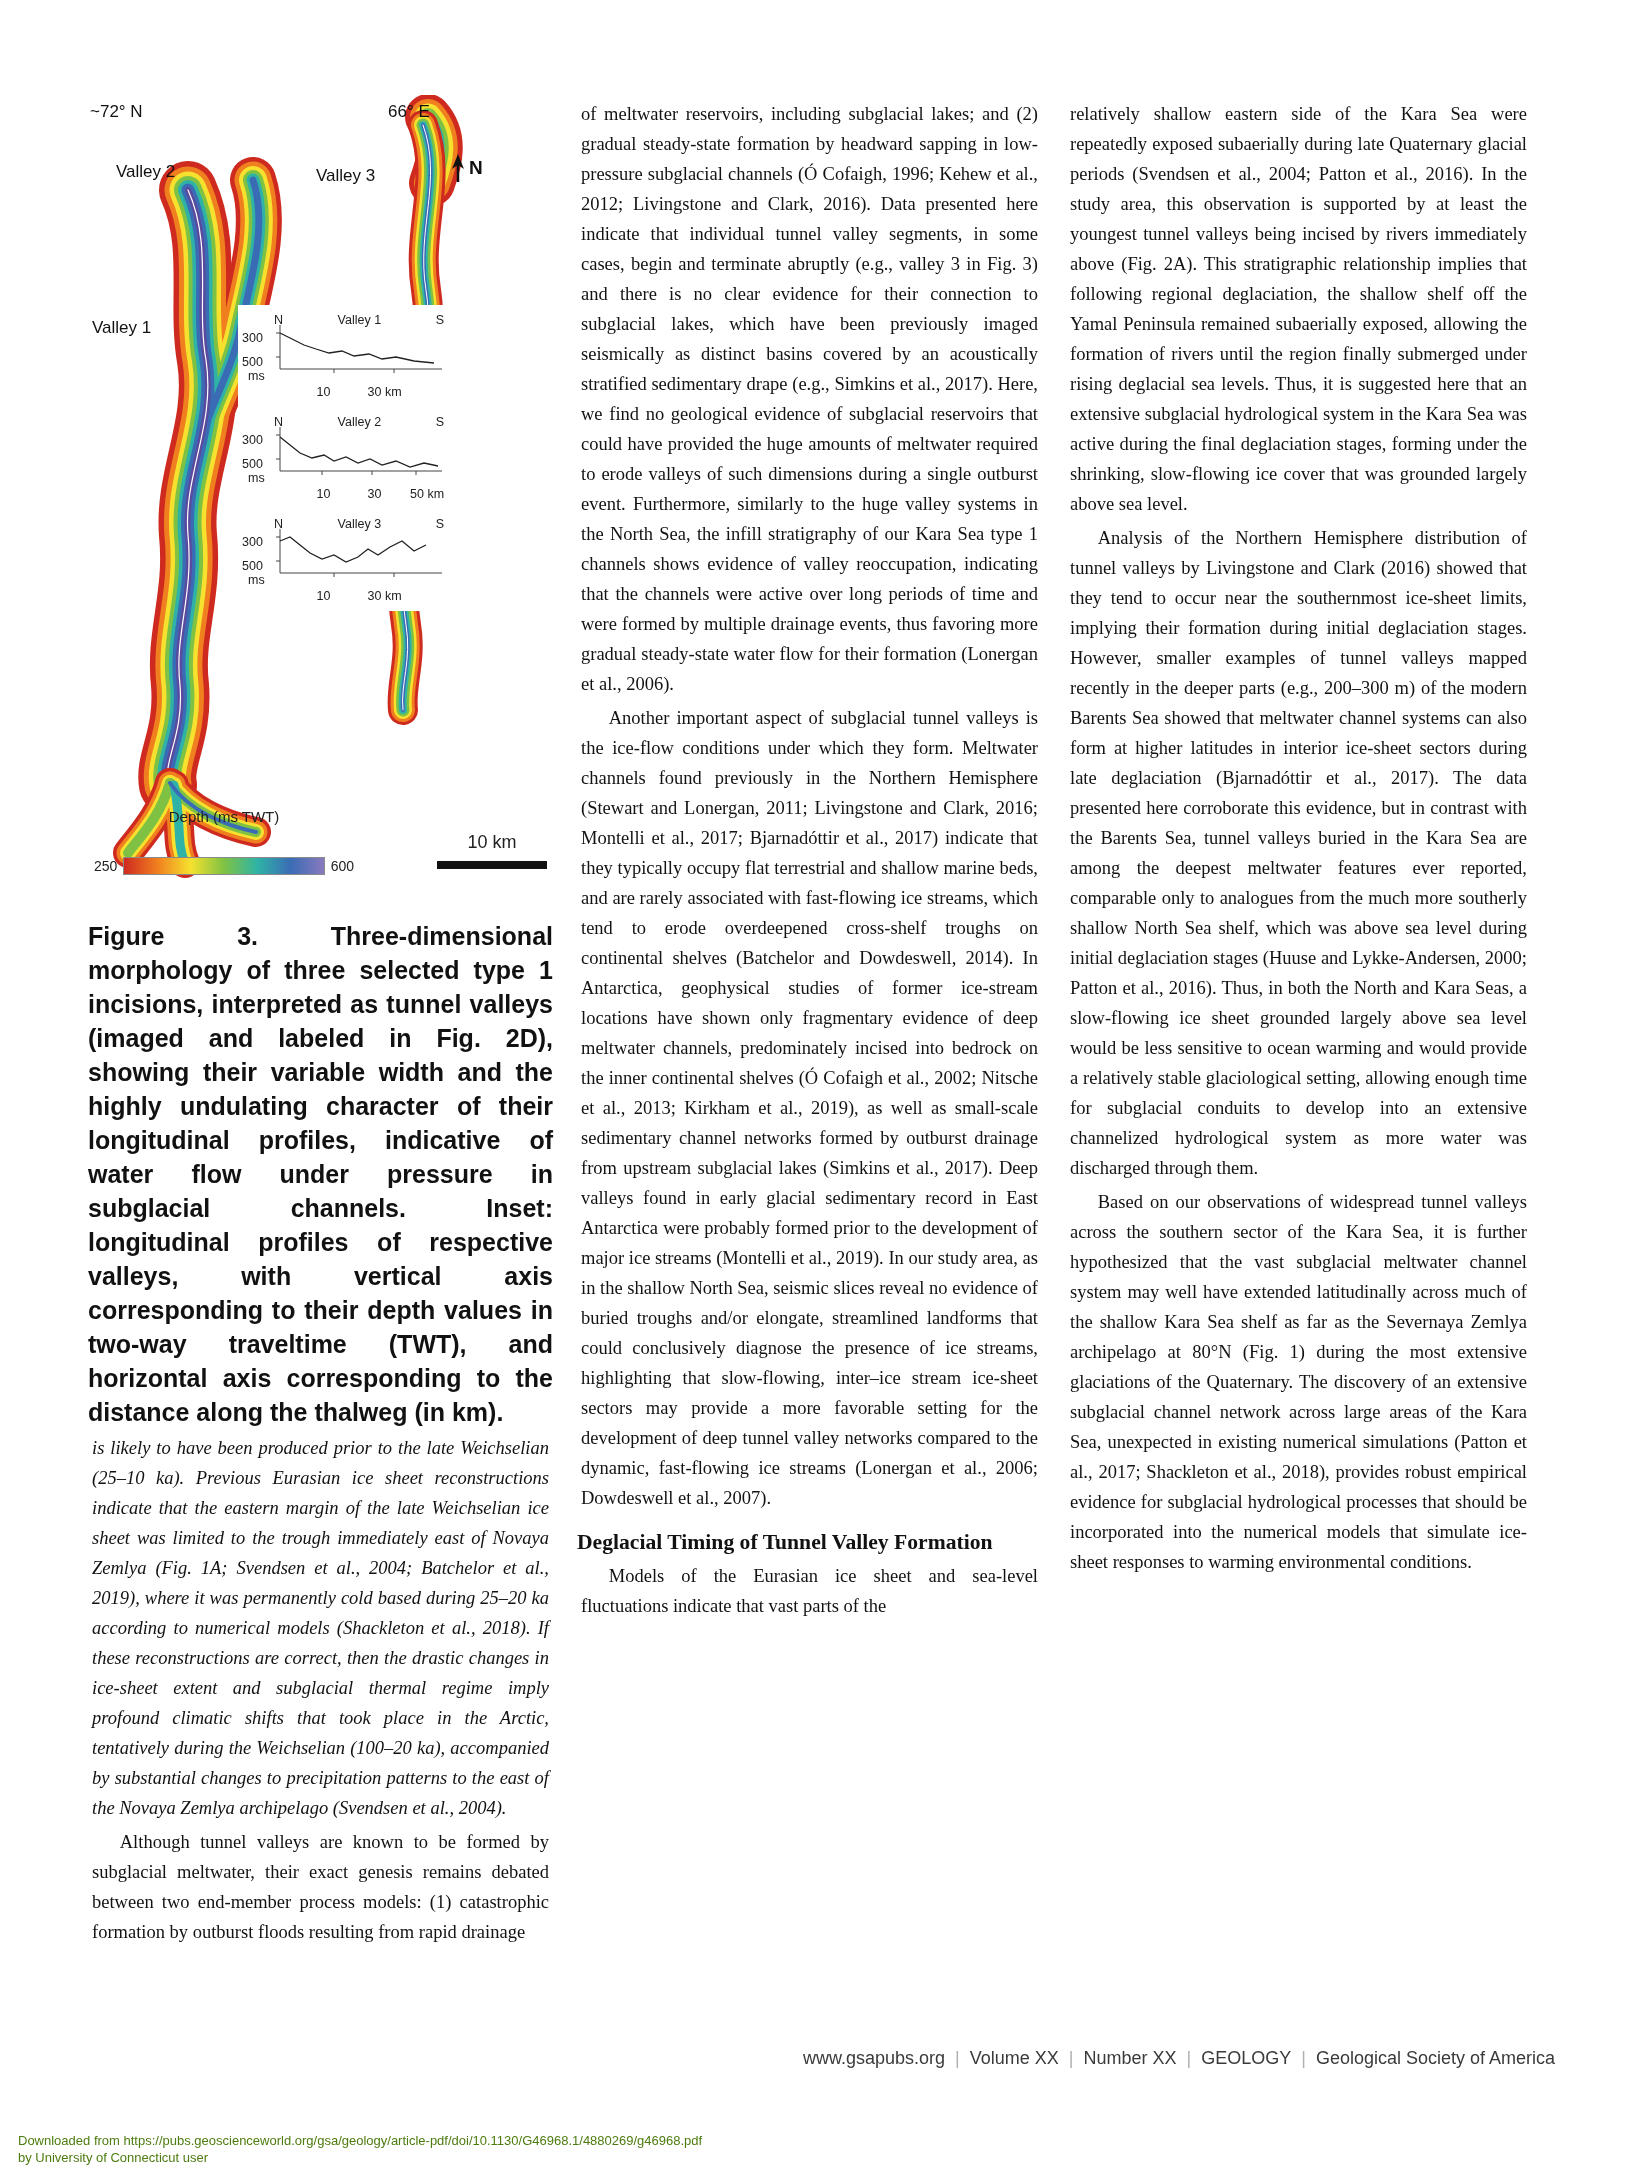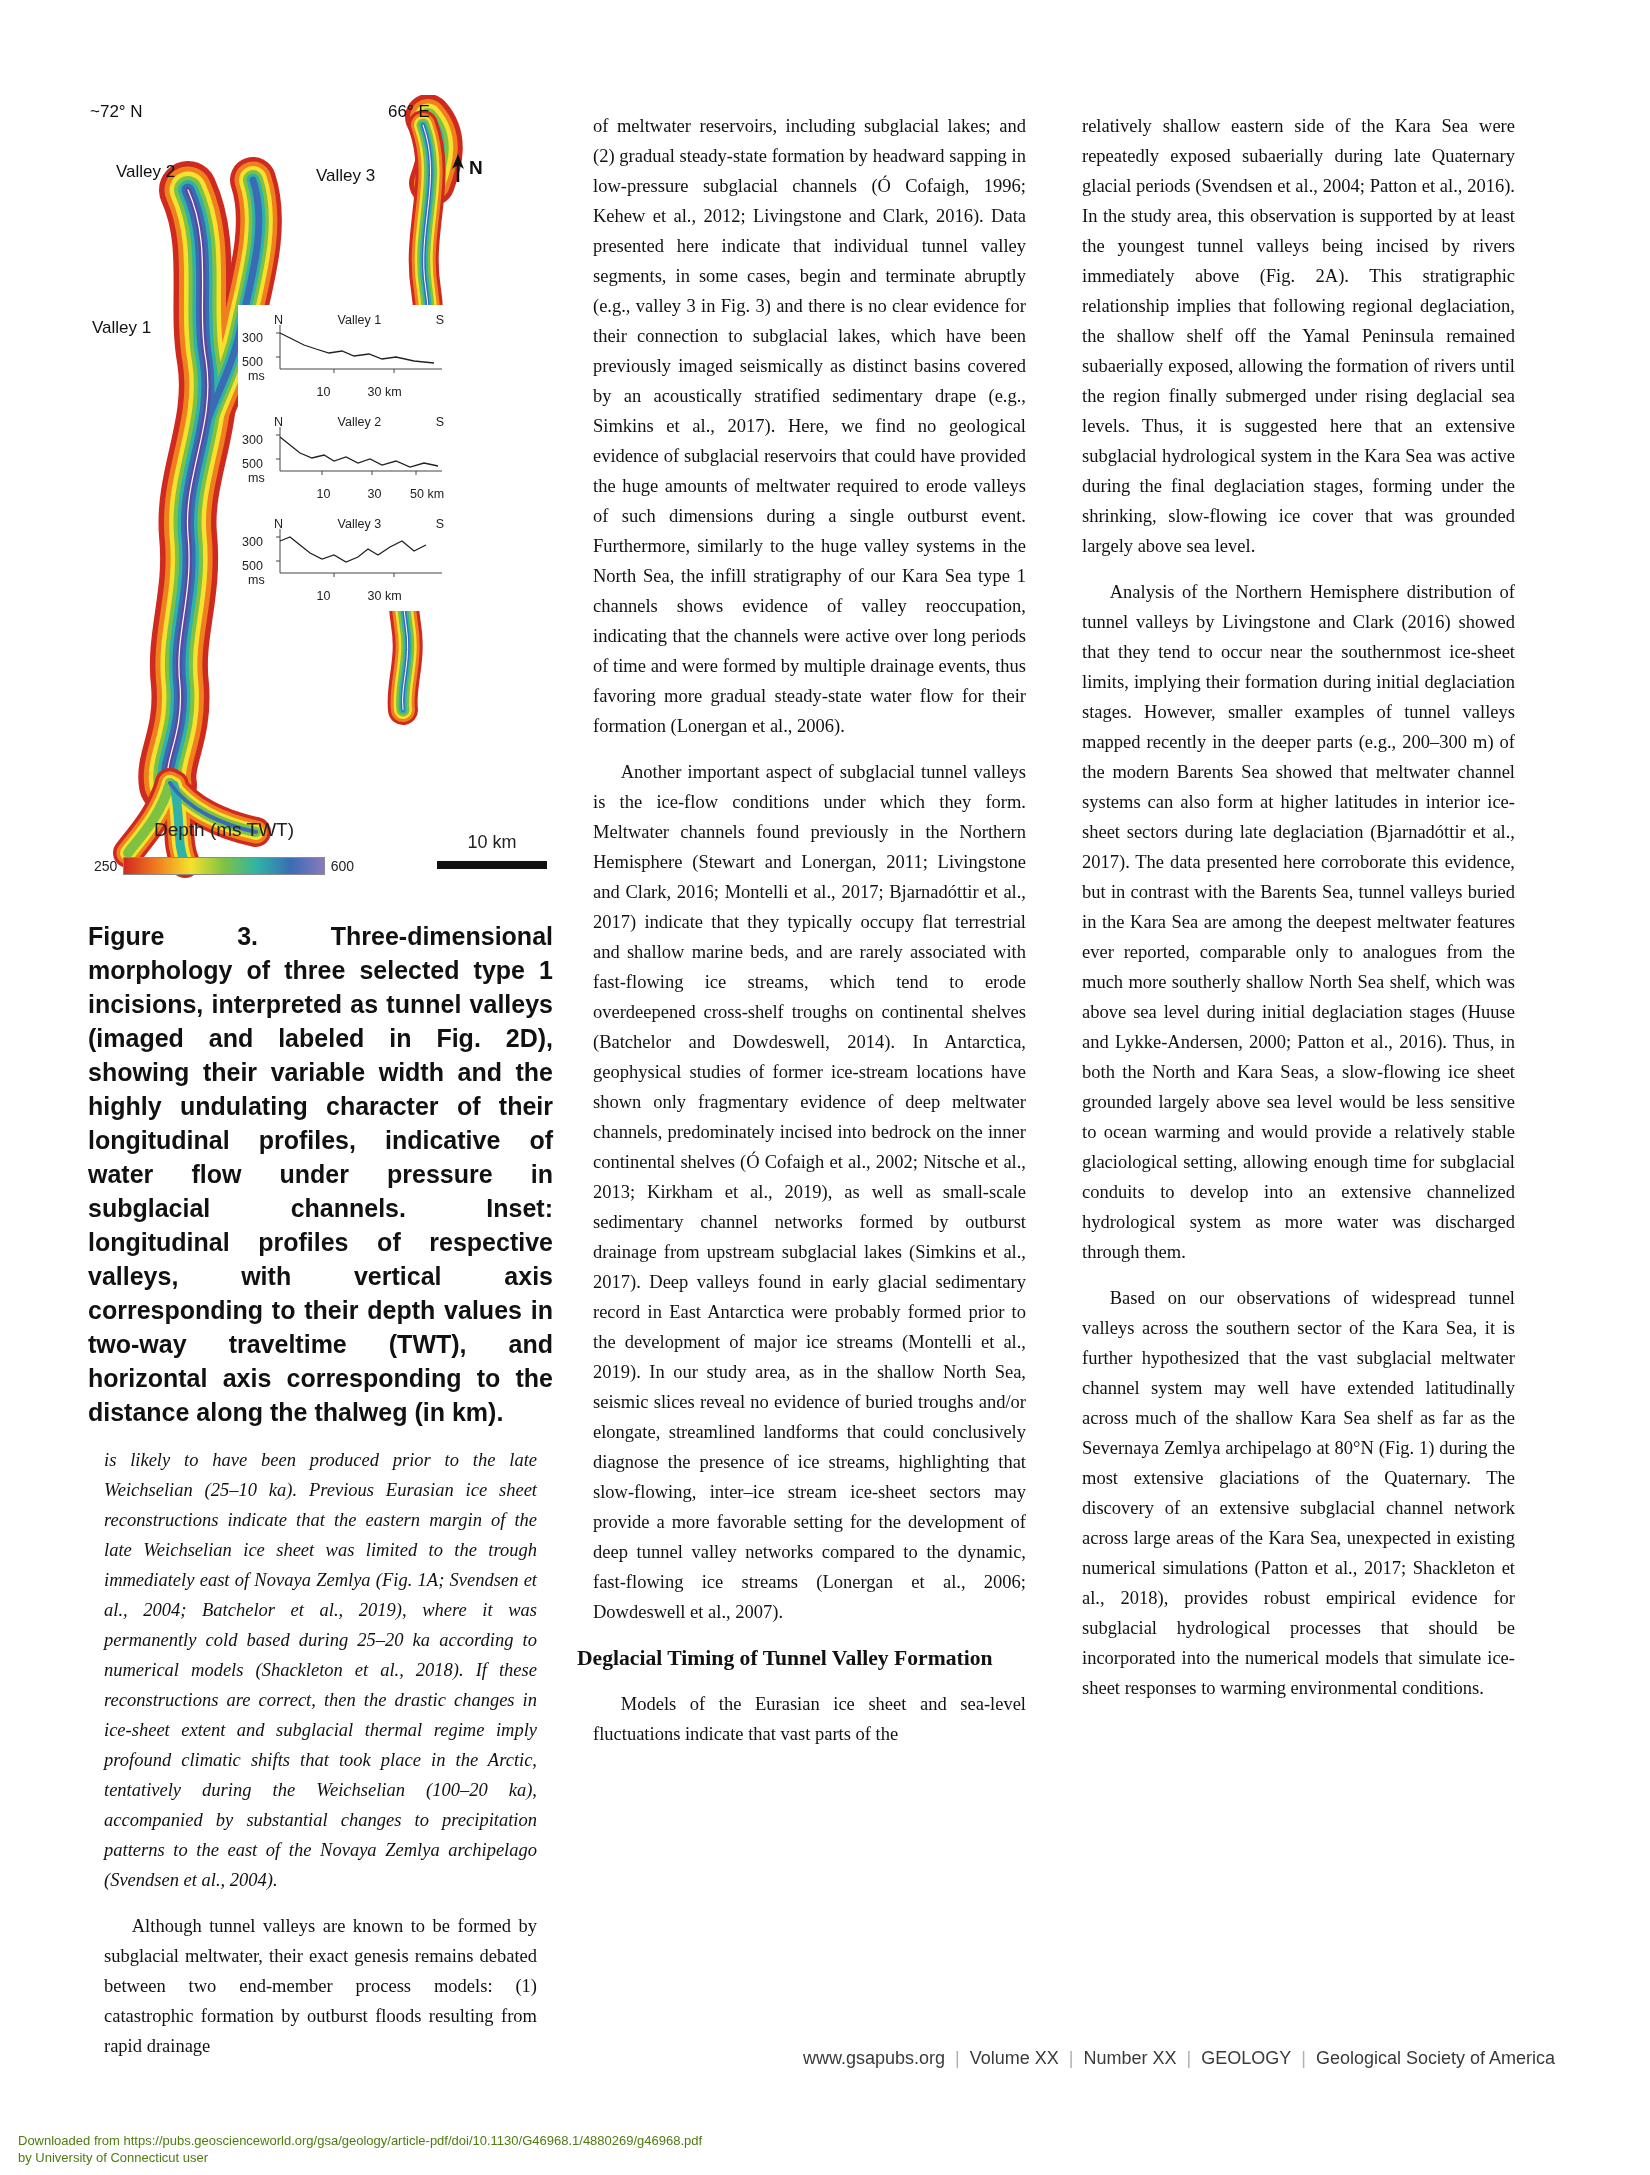--- a/index.html
+++ b/index.html
@@ -1,20 +1,20 @@
 <!DOCTYPE html>
 <html><head>
 <meta charset="utf-8">
 <style>
   html,body{margin:0;padding:0;background:#ffffff;}
   .page{position:relative;width:1650px;height:2175px;background:#ffffff;overflow:hidden;
         font-family:"Liberation Serif","DejaVu Serif",serif;color:#121212;}
   .columns{position:absolute;left:88px;top:95px;width:1467px;display:flex;gap:24px;}
   .col{width:465px;font-size:18.5px;line-height:30px;text-align:justify;}
-  .col p{margin:16px;}
+  .col p{margin:4px;}
   .col p.indent{text-indent:1.5em;}
   .section-heading{font-weight:bold;margin:14px 0 0 0;text-align:left;}
 
   
   .figure{position:relative;width:465px;height:800px;}
   .figure svg.map{position:absolute;left:0;top:0;}
   .map-label{position:absolute;font-family:"Liberation Sans","DejaVu Sans",sans-serif;
              font-size:17px;color:#111;white-space:nowrap;}
   .lat{left:2px;top:2px;}
   .lon{left:300px;top:2px;}
@@ -30,21 +30,21 @@
   .yt-top{position:absolute;left:4px;top:18px;}
   .yt-bot{position:absolute;left:4px;top:42px;}
   .yt-unit{position:absolute;left:10px;top:56px;}
   .inset-plot{position:absolute;left:36px;top:18px;}
   .inset-xticks{position:absolute;left:36px;top:72px;width:170px;height:16px;}
   .inset-xticks span{position:absolute;white-space:nowrap;}
   .xt1{left:25%;} .xt2{left:55%;} .xt3{left:80%;}
 
   .legend{position:absolute;left:6px;bottom:14px;width:260px;
           font-family:"Liberation Sans","DejaVu Sans",sans-serif;font-size:14px;color:#222;}
-  .legend-title{text-align:center;font-size:19px;margin-bottom:6px;}
+  .legend-title{text-align:center;font-size:15px;margin-bottom:19px;}
   .legend-row{display:flex;align-items:center;gap:6px;}
   .legend-bar{flex:1;height:16px;border:1px solid #8a8a8a;
       background:linear-gradient(90deg,#cf2a20,#f07f1f,#f6e12e,#7fc243,#2fb3a6,#3a6cb5,#8a79bd);}
   .scalebar{position:absolute;right:6px;bottom:26px;width:110px;text-align:center;
             font-family:"Liberation Sans","DejaVu Sans",sans-serif;font-size:18px;color:#222;}
   .scalebar-bar{margin-top:4px;height:8px;background:#111;}
 
   .caption{margin-top:24px;font-family:"Liberation Sans","DejaVu Sans",sans-serif;
            font-weight:bold;font-size:25px;line-height:34px;text-align:justify;color:#111;}
   .after-figure{margin-top:26px;font-style:italic;}

